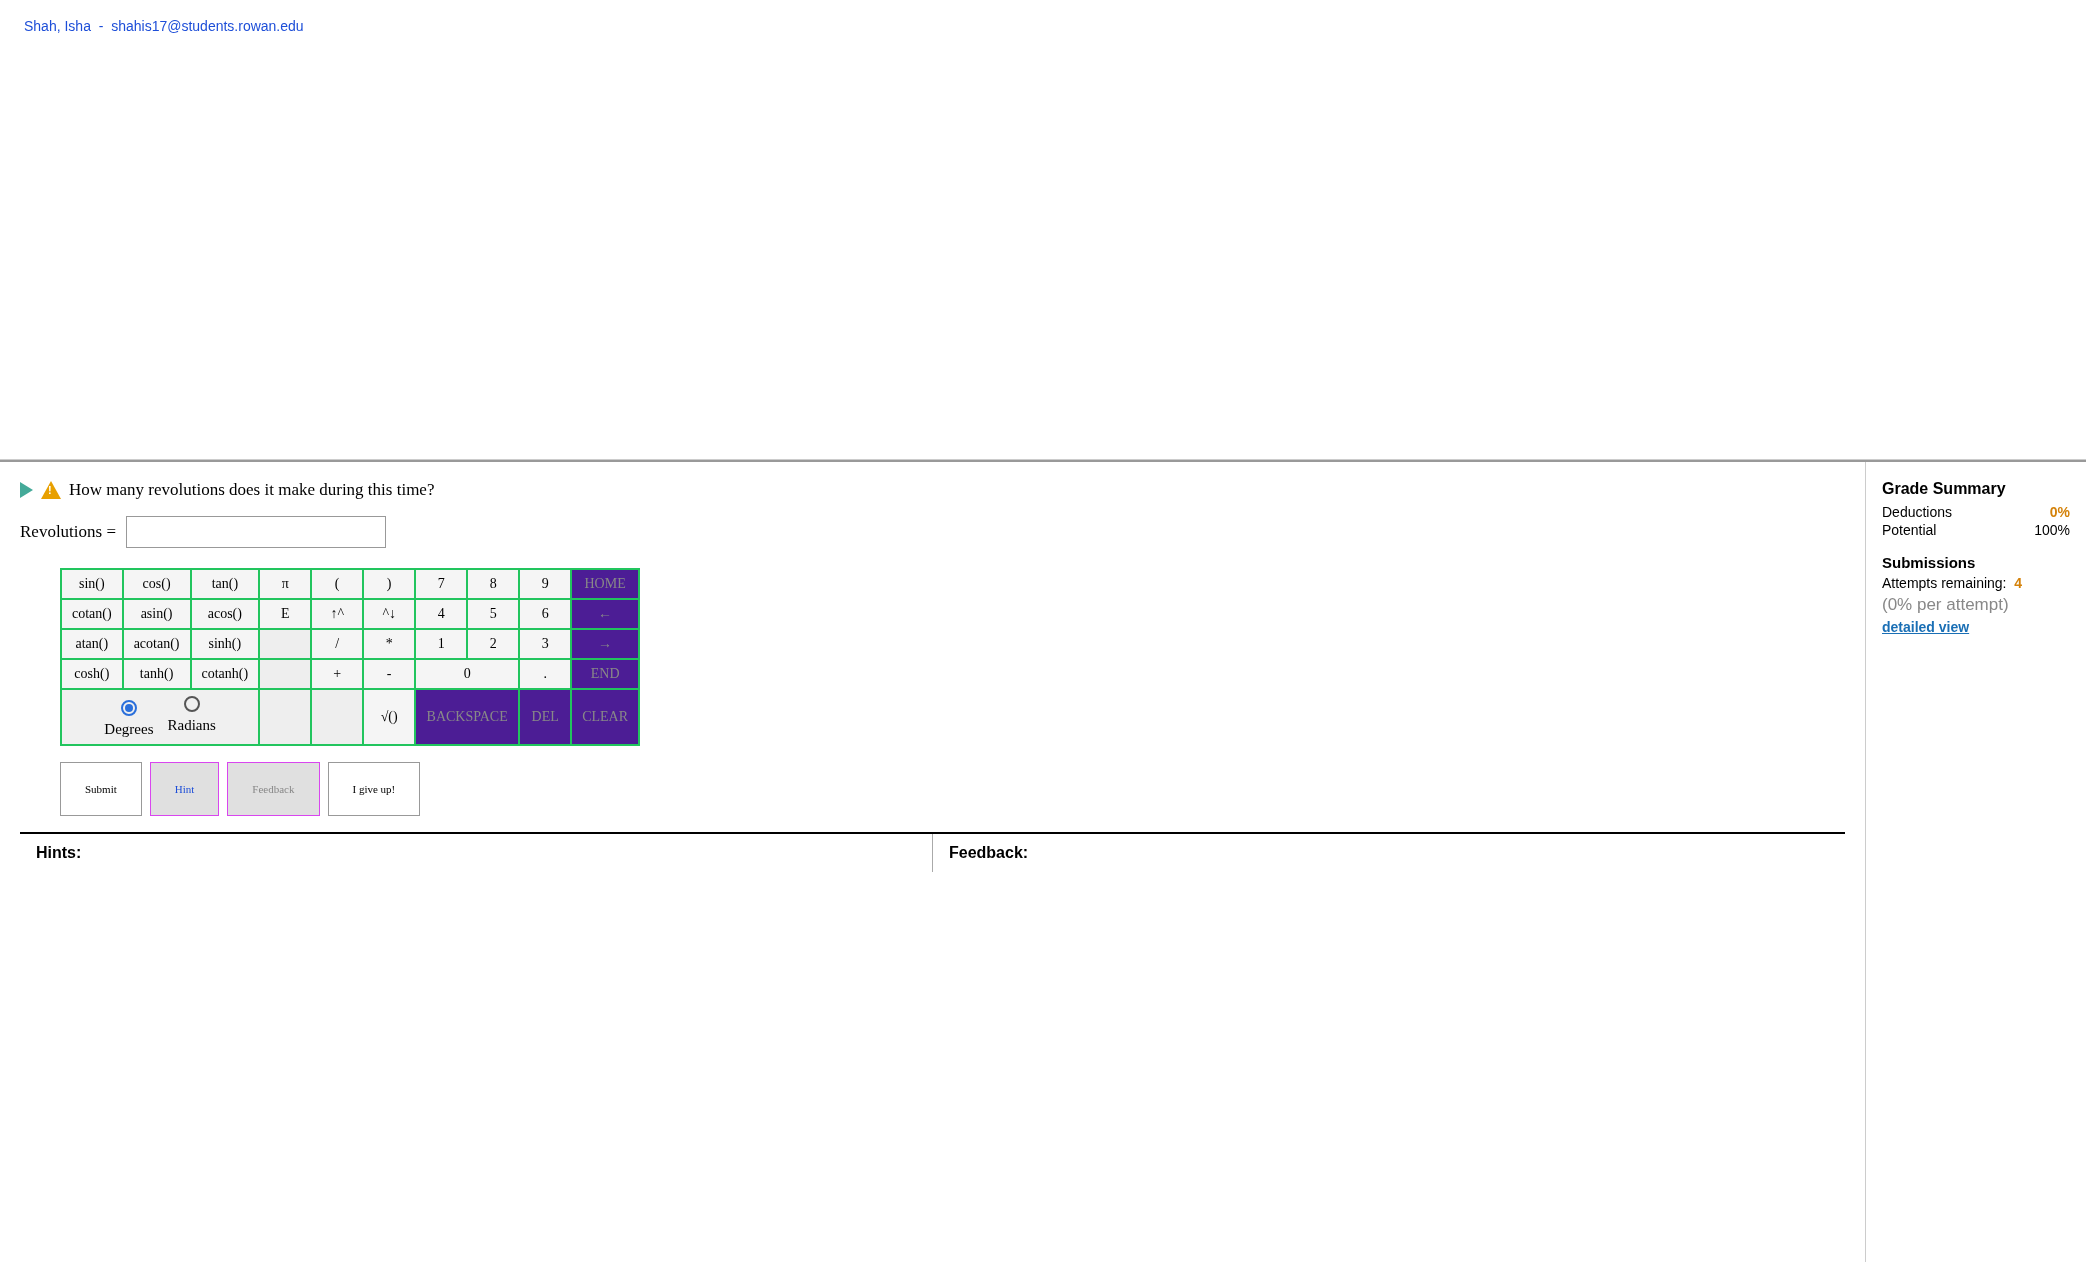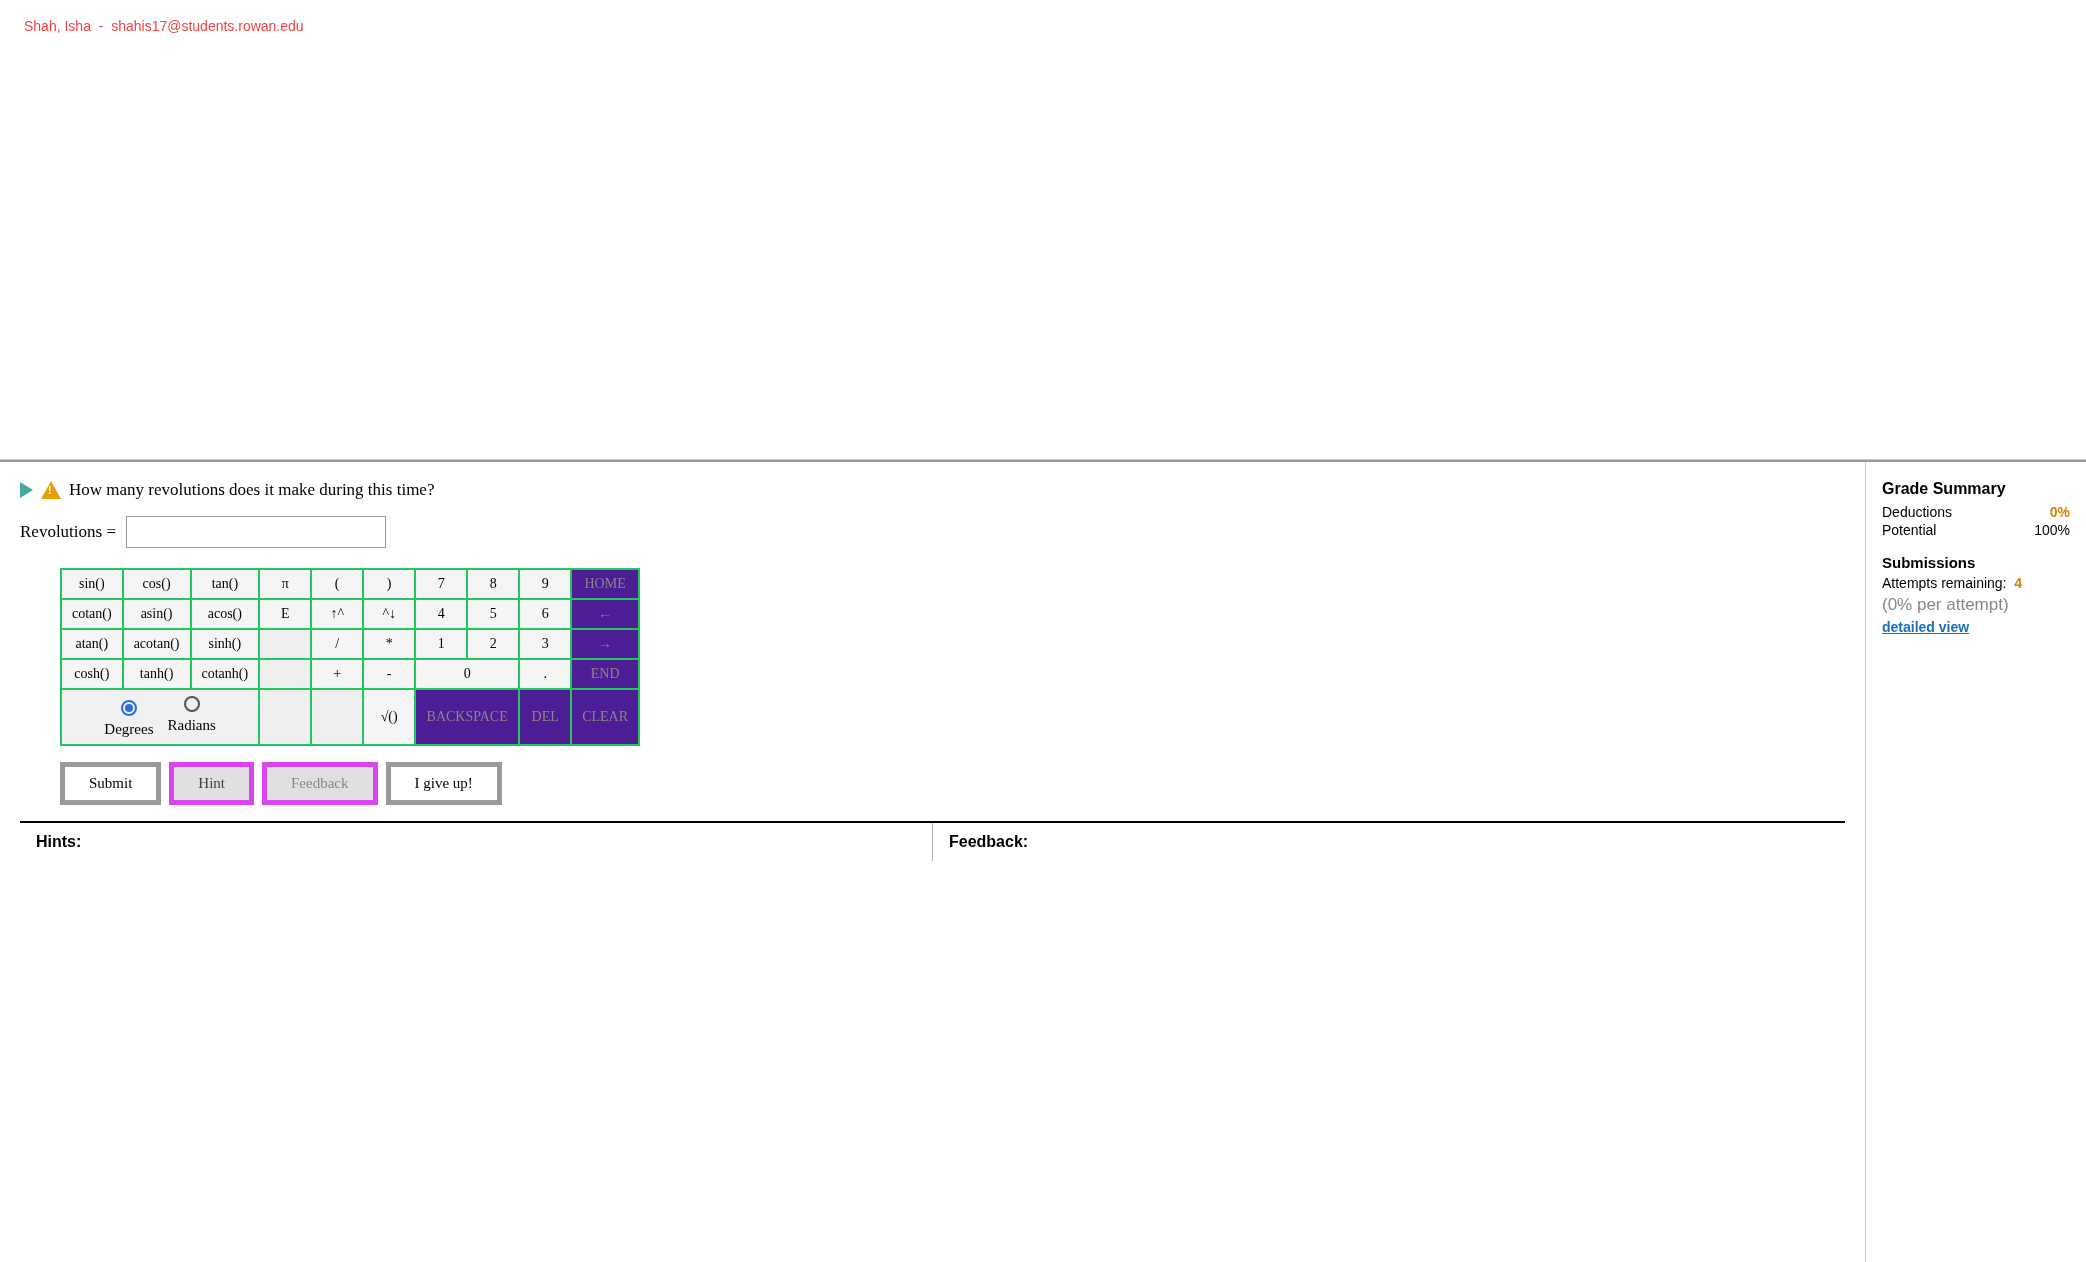--- a/index.html
+++ b/index.html
@@ -9,21 +9,21 @@
 
     .top-section {
       padding: 18px 24px 12px 24px;
       border-bottom: 1px solid #ccc;
       min-height: 460px;
     }
 
     .problem-title { font-size: 17px; font-weight: normal; margin-bottom: 4px; }
     .problem-title .weight { font-weight: bold; }
     .problem-title .highlight { color: #e05c00; font-weight: bold; font-style: italic; }
-    .student-info { color: #ef4444; font-size: 14px; font-family: Arial, sans-serif; }
+    .student-info { color: #1d4ed8; font-size: 14px; font-family: Arial, sans-serif; }
 
     .bottom-section {
       border-top: 2px solid #999;
       display: flex;
       flex-direction: row;
       flex: 1;
     }
 
     .question-area {
       flex: 1;
@@ -86,29 +86,29 @@
     }
 
     .buttons-row {
       display: flex;
       gap: 8px;
       margin-top: 16px;
       margin-left: 40px;
     }
 
     .btn-submit, .btn-hint, .btn-feedback, .btn-giveup {
-      padding: 8px 24px;
-      font-size: 15px;
-      border: 5px solid #d946ef;
+      padding: 20px 24px;
+      font-size: 11px;
+      border: 1px solid #d946ef;
       cursor: pointer;
       font-family: Georgia, serif;
     }
 
     .btn-submit { background: #fff; border-color: #999; }
-    .btn-hint { background: #e0e0e0; color: #404040; cursor: default; }
+    .btn-hint { background: #e0e0e0; color: #1d4ed8; cursor: default; }
     .btn-feedback { background: #e0e0e0; color: #888; cursor: default; }
     .btn-giveup { background: #fff; border-color: #999; }
 
     .hints-feedback-row {
       display: flex;
       border-top: 2px solid #000;
       margin-top: 16px;
     }
 
     .hints-box {

